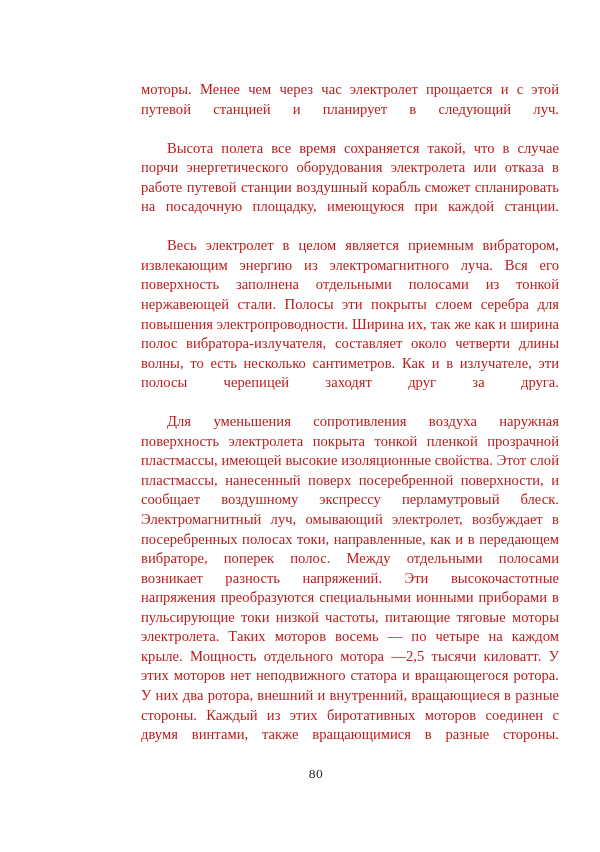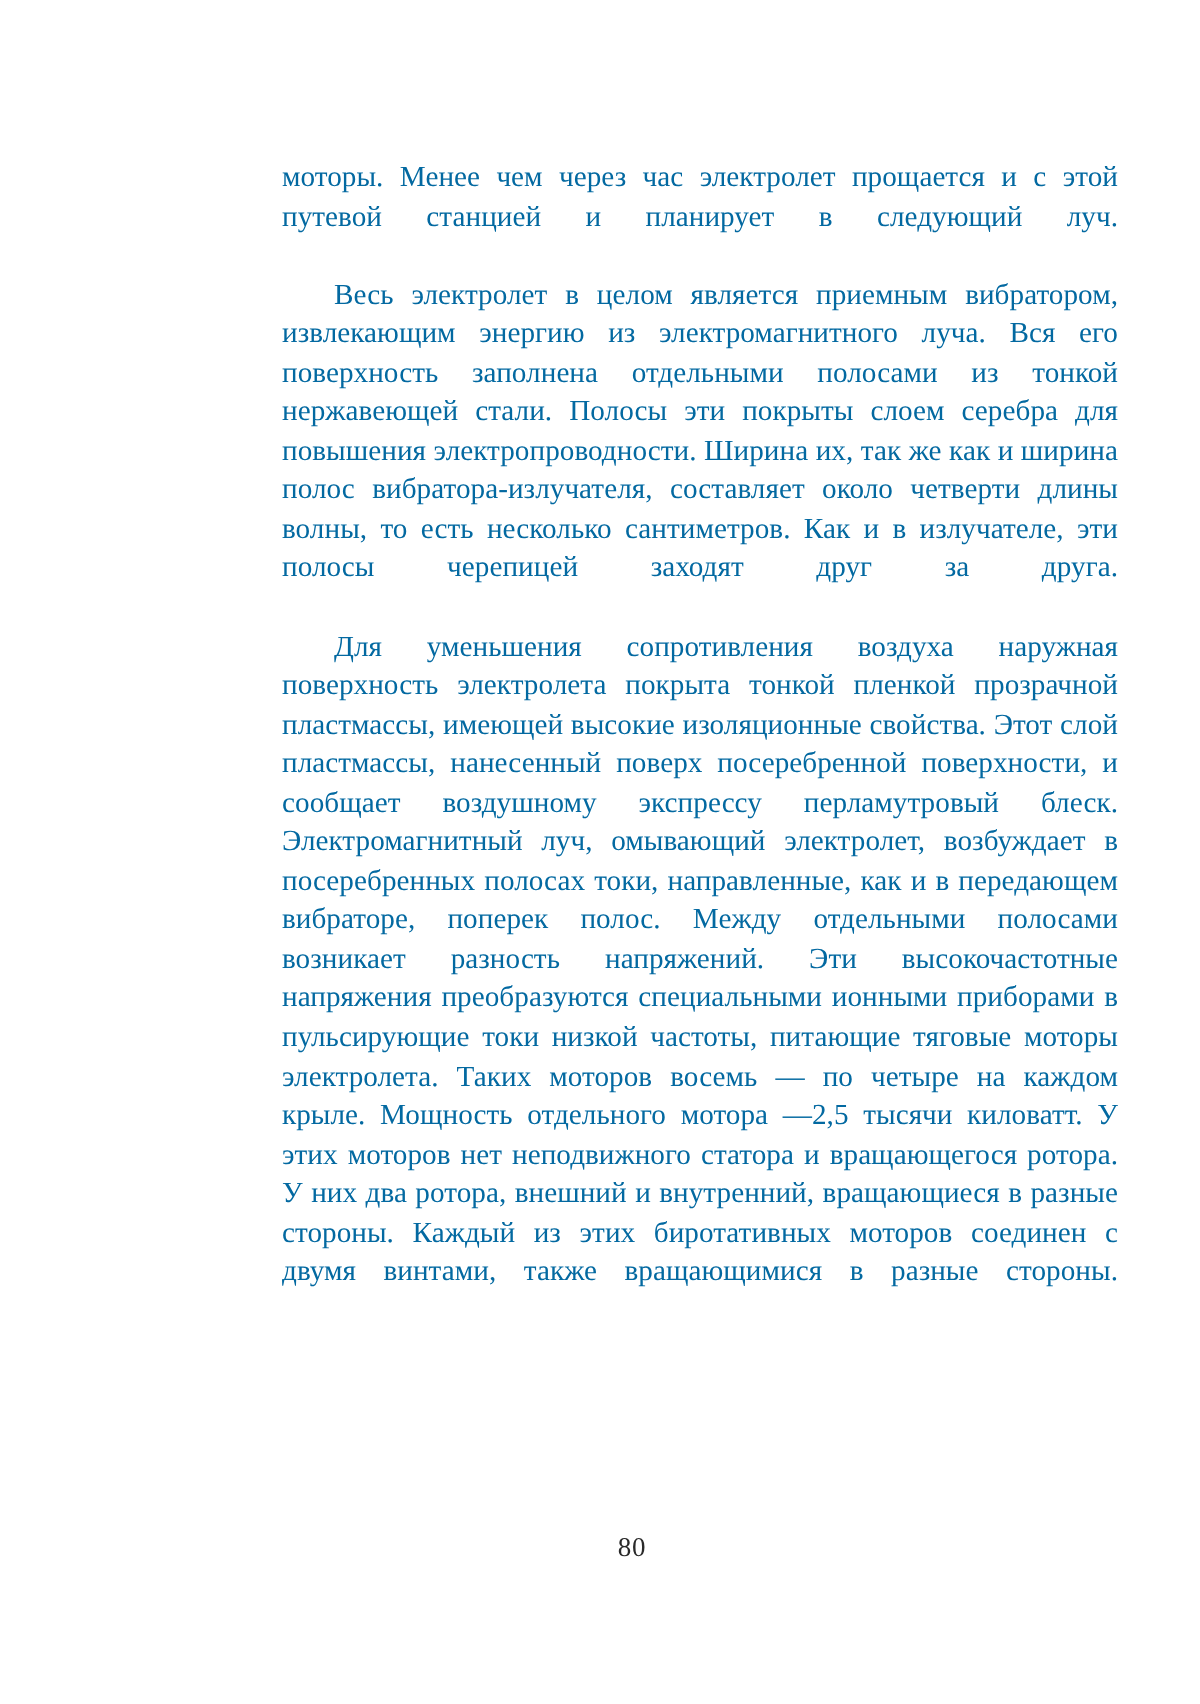--- a/index.html
+++ b/index.html
@@ -28,21 +28,21 @@
   }
   .para {
     margin: 0;
     text-align: justify;
     text-justify: inter-word;
     font-size: 14.6px;
     line-height: 19.55px;
     letter-spacing: 0.02px;
     word-spacing: 0.1px;
     hyphens: manual;
-    color: #0369a1;
+    color: #b91c1c;
   }
   .para.indent {
     text-indent: 26px;
   }
   .para.cont {
     text-indent: 0;
   }
   
   .para::after {
     content: "";
@@ -63,20 +63,21 @@
 </style>
 </head>
 <body>
 
 <div id="page">
 
   <div id="text-column">
 
     <p class="para cont">моторы. Менее чем через час электролет прощается и с этой путевой станцией и планирует в следующий луч.</p>
 
+    <p class="para indent">Высота полета все время сохраняется такой, что в случае порчи энергетического оборудования электролета или отказа в работе путевой станции воздушный корабль сможет спланировать на посадочную площадку, имеющуюся при каждой станции.</p>
 
 
     <p class="para indent">Весь электролет в целом является приемным вибратором, извлекающим энергию из электромагнитного луча. Вся его поверхность заполнена отдельными полосами из тонкой нержавеющей стали. Полосы эти покрыты слоем серебра для повышения электропроводности. Ширина их, так же как и ширина полос вибратора-излучателя, составляет около четверти длины волны, то есть несколько сантиметров. Как и в излучателе, эти полосы черепицей заходят друг за друга.</p>
 
     <p class="para indent">Для уменьшения сопротивления воздуха наружная поверхность электролета покрыта тонкой пленкой прозрачной пластмассы, имеющей высокие изоляционные свойства. Этот слой пластмассы, нанесенный поверх посеребренной поверхности, и сообщает воздушному экспрессу перламутровый блеск. Электромагнитный луч, омывающий электролет, возбуждает в посеребренных полосах токи, направленные, как и в передающем вибраторе, поперек полос. Между отдельными полосами возникает разность напряжений. Эти высокочастотные напряжения преобразуются специальными ионными приборами в пульсирующие токи низкой частоты, питающие тяговые моторы электролета. Таких моторов восемь — по четыре на каждом крыле. Мощность отдельного мотора —2,5 тысячи киловатт. У этих моторов нет неподвижного статора и вращающегося ротора. У них два ротора, внешний и внутренний, вращающиеся в разные стороны. Каждый из этих биротативных моторов соединен с двумя винтами, также вращающимися в разные стороны.</p>
 
   </div>
 
   <div id="page-number">80</div>
 

